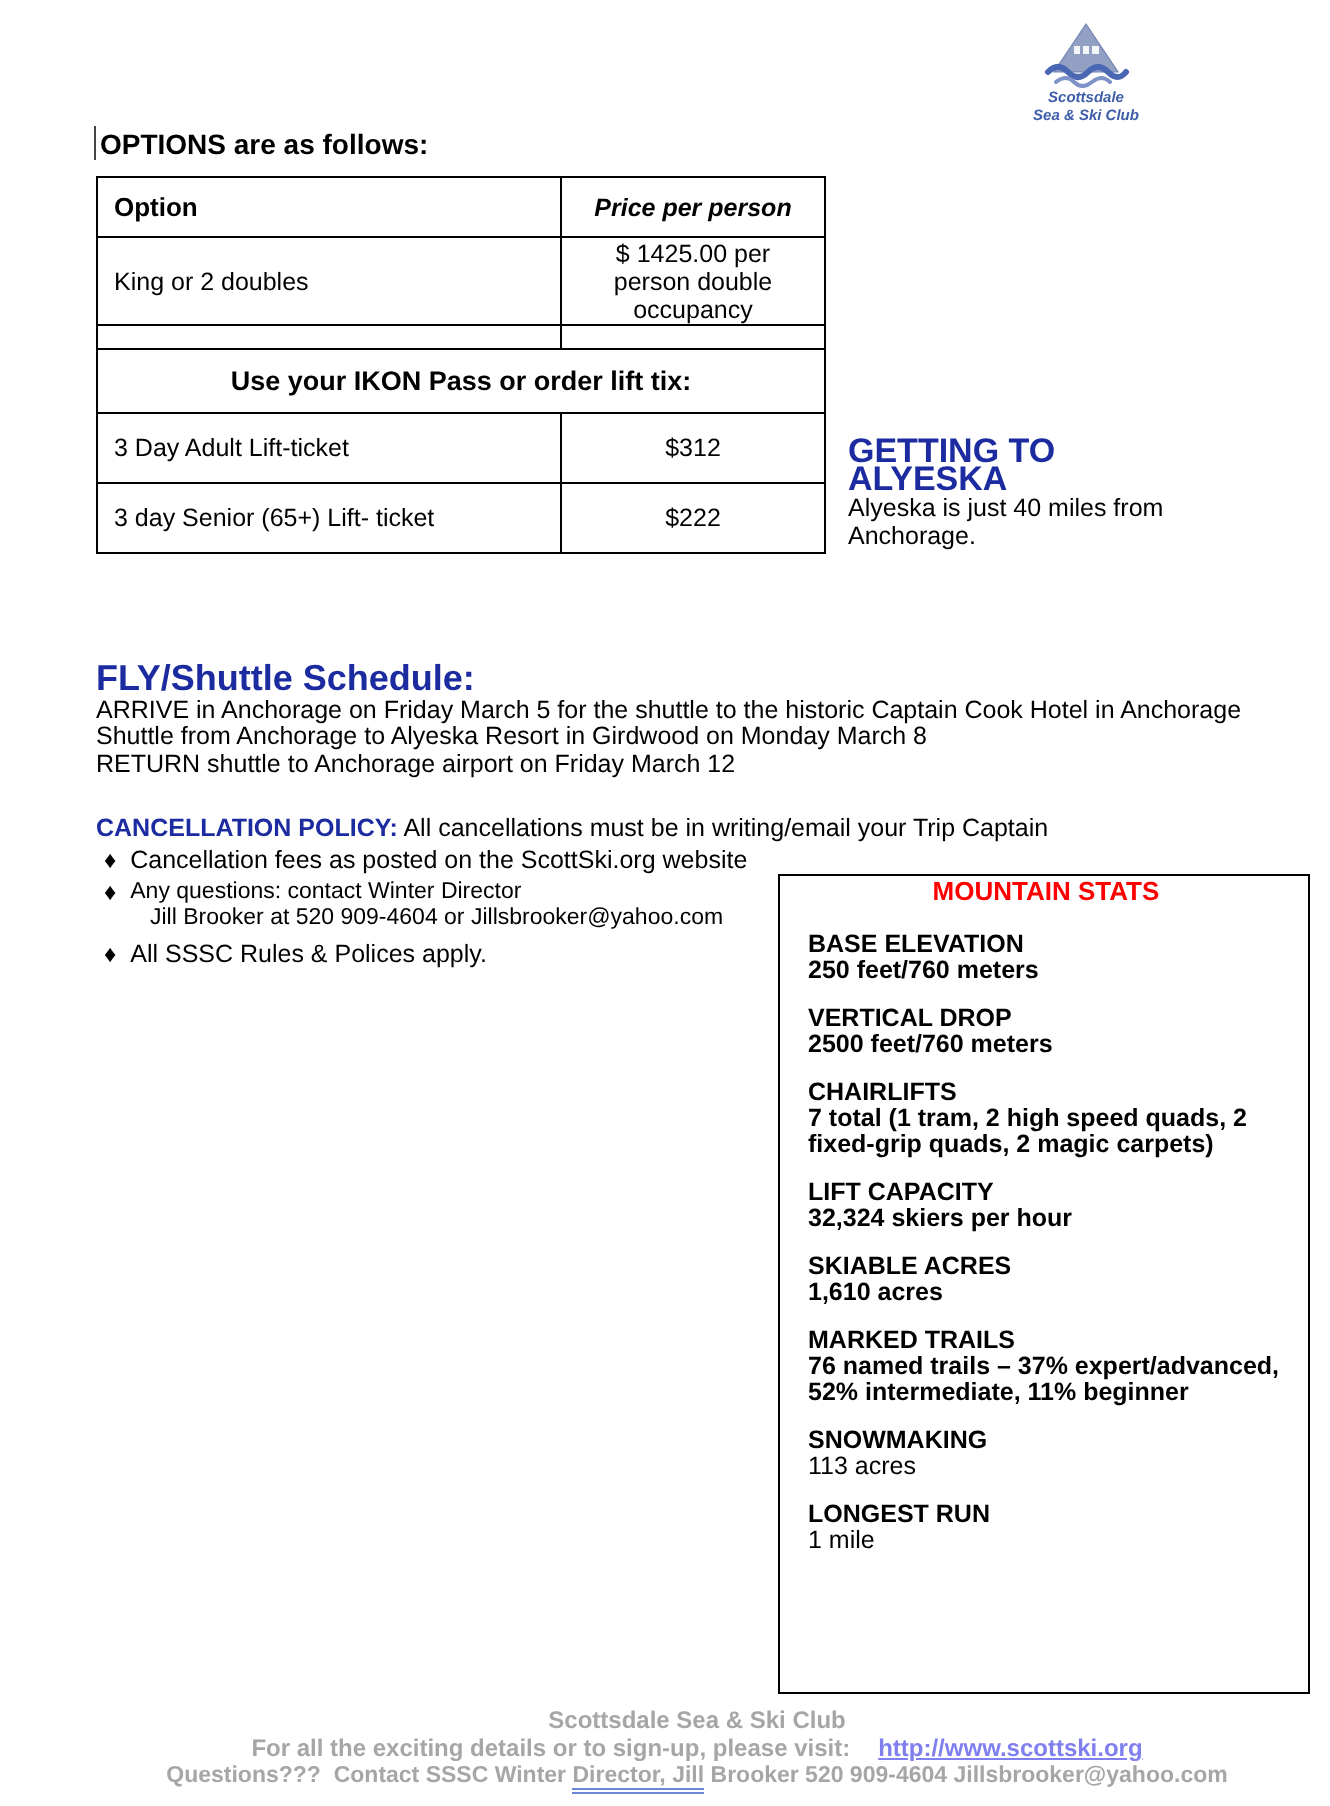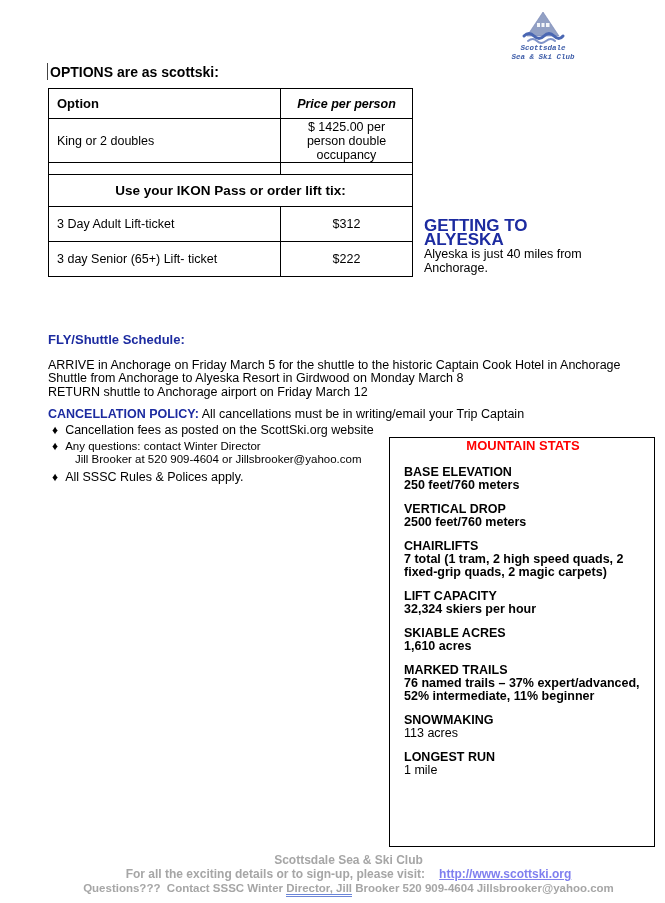--- a/index.html
+++ b/index.html
@@ -6,21 +6,21 @@
   body { background: #e8e8e8; font-family: "Liberation Sans", sans-serif; }
   .page {
     position: relative; width: 665px; height: 903px; margin: 0 auto;
     background: #ffffff; color: #000; overflow: hidden;
     font-family: "Liberation Sans", sans-serif;
   }
 
   
   .logo { position: absolute; left: 504px; top: 10px; width: 78px; text-align: center; }
   .logo svg { display: block; margin: 0 auto; }
-  .logo-text { font-family: Liberation Mono, monospace; font-style: italic; font-weight: bold;
+  .logo-text { font-family: Liberation Sans, sans-serif; font-style: italic; font-weight: bold;
                color: var(--logo_blue, #3F5EA9); font-size: 7.5px; line-height: 9px; }
 
   
   .text-cursor { position: absolute; left: 47px; top: 63px; width: 1px; height: 17px; background: #444; }
   .options-heading { position: absolute; left: 50px; top: 64px; font-size: 14px; font-weight: bold; }
 
   
   .price-table { position: absolute; left: 48px; top: 88px; width: 364px;
                  border-collapse: collapse; table-layout: fixed; font-size: 12.5px; }
   .price-table td, .price-table th { border: 1px solid #000; vertical-align: middle; overflow: hidden; }
@@ -34,21 +34,21 @@
   .r-empty  { height: 12px; } .r-ikon { height: 32px; } .r-lift { height: 35px; }
   .ikon-cell { text-align: center; font-weight: bold; font-size: 13.5px; }
 
   
   .getting { position: absolute; left: 424px; top: 219px; width: 180px; font-size: 12.5px; line-height: 14px; }
   .navy-heading { color: var(--heading_navy, #1C2BA0); font-weight: bold; }
   .getting .navy-heading { font-size: 17px; }
 
   
   .fly { position: absolute; left: 48px; top: 333px; font-size: 12.5px; line-height: 13.5px; white-space: nowrap; }
-  .fly .navy-heading { font-size: 13px; display: block; margin-bottom: 12px; }
+  .fly .navy-heading { font-size: 18px; display: block; margin-bottom: 2px; }
 
   
   .cancellation { position: absolute; left: 48px; top: 407px; width: 560px; font-size: 12.5px; line-height: 14px; }
   .canc-intro { margin-bottom: 2px; }
   .bullet-row { display: flex; align-items: flex-start; margin-top: 2px; }
   .diamond { font-size: 12px; margin: 0 7px 0 4px; line-height: 14px; }
   .bullet-small { font-size: 11.5px; }
   .bullet-sub { margin-left: 27px; font-size: 11.5px; line-height: 13px; }
   .bullet-gap { margin-top: 4px; }
 
@@ -83,21 +83,21 @@
       <rect x="32" y="13" width="3.5" height="4" fill="#ffffff" opacity="0.9"></rect>
       <path d="M10 26 q 5 -5 10 0 t 10 0 t 10 0 t 9 0" fill="none" stroke="#4A67B3" stroke-width="3" stroke-linecap="round"></path>
       <path d="M14 31 q 5 -4 9 0 t 9 0 t 9 0" fill="none" stroke="#7F93C8" stroke-width="2" stroke-linecap="round"></path>
     </svg>
     <div class="logo-text">Scottsdale</div>
     <div class="logo-text">Sea &amp; Ski Club</div>
   </div>
 
   <div class="text-cursor"></div>
 
-  <div class="options-heading">OPTIONS are as scottski:</div>
+  <div class="options-heading">OPTIONS are as follows:</div>
 
   <table class="price-table">
     <colgroup>
         <col class="col-option">
         <col class="col-price">
       </colgroup>
     <tbody>
         <tr class="r-header">
       <th class="th-option">Option</th>
       <th class="th-price">Price per person</th>

